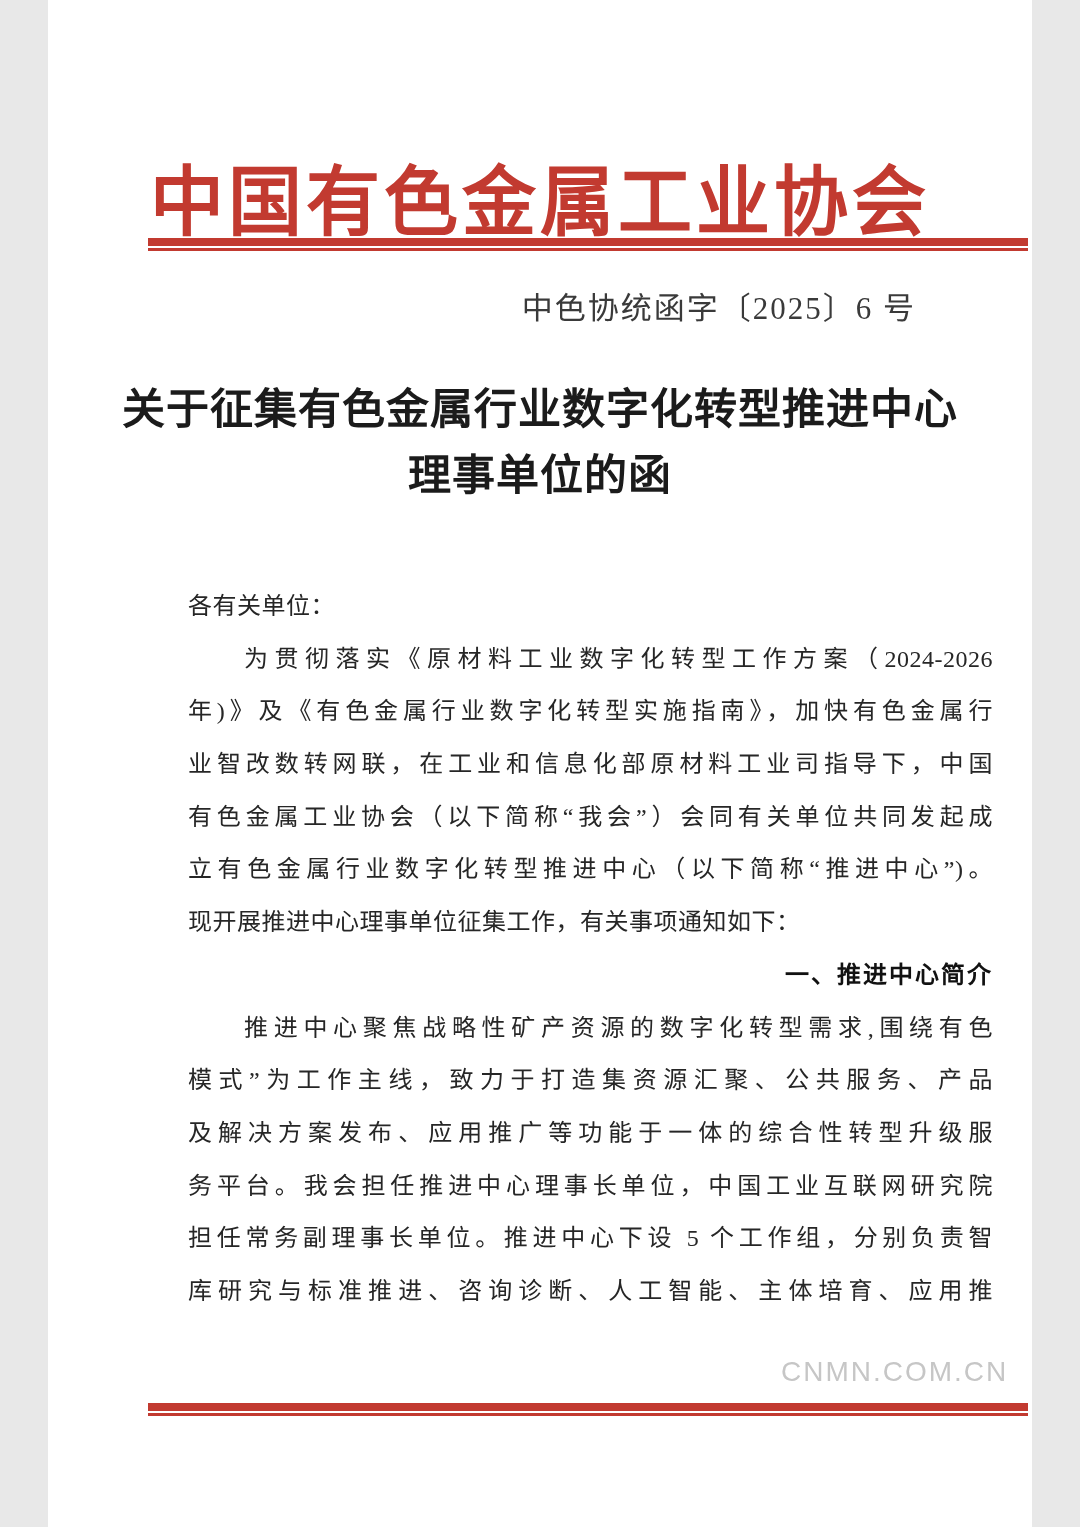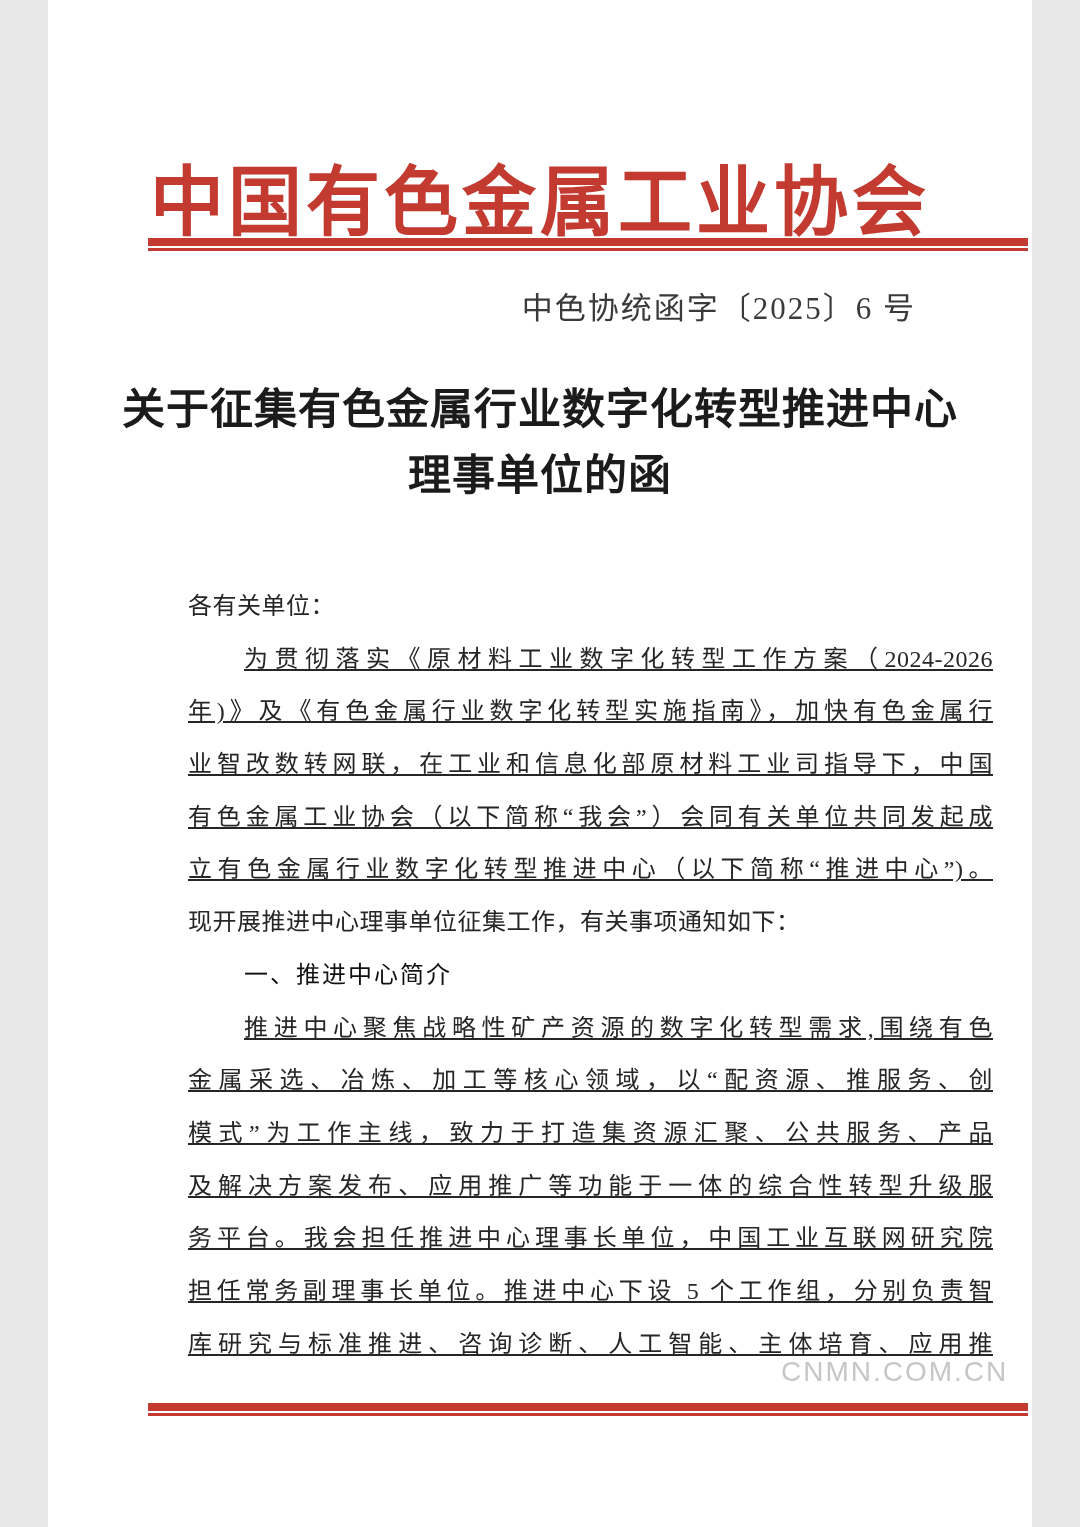--- a/index.html
+++ b/index.html
@@ -61,24 +61,23 @@
   .line{
     height:52.7px;line-height:52.7px;
     white-space:nowrap;
     letter-spacing:0.5px;
   }
   .line.j{
     white-space:normal;
     text-align:justify;
     text-align-last:justify;
     text-justify:inter-character;
-    text-decoration:underline;
   }
   .line.ind{text-indent:56px;}
-  .line.hd{font-weight:normal;color:#111111;letter-spacing:2px;}
+  .line.hd{font-weight:bold;color:#111111;letter-spacing:2px;text-align:right;}
   
   .watermark{
     position:absolute;top:1356px;left:733px;
     font-family:"Liberation Sans","DejaVu Sans",sans-serif;
     font-size:28px;
     letter-spacing:2px;
     color:var(--watermark);
   }
 </style>
 </head>
@@ -100,21 +99,20 @@
   <div class="body-text">
     <div class="line">各有关单位：</div>
     <div class="line j ind">为贯彻落实《原材料工业数字化转型工作方案（2024-2026</div>
     <div class="line j">年)》及《有色金属行业数字化转型实施指南》，加快有色金属行</div>
     <div class="line j">业智改数转网联，在工业和信息化部原材料工业司指导下，中国</div>
     <div class="line j">有色金属工业协会（以下简称“我会”）会同有关单位共同发起成</div>
     <div class="line j">立有色金属行业数字化转型推进中心（以下简称“推进中心”)。</div>
     <div class="line">现开展推进中心理事单位征集工作，有关事项通知如下：</div>
     <div class="line ind hd">一、推进中心简介</div>
     <div class="line j ind">推进中心聚焦战略性矿产资源的数字化转型需求,围绕有色</div>
-    <div class="line j">金属采选、冶炼、加工等核心领域，以“配资源、推服务、创</div>
     <div class="line j">模式”为工作主线，致力于打造集资源汇聚、公共服务、产品</div>
     <div class="line j">及解决方案发布、应用推广等功能于一体的综合性转型升级服</div>
     <div class="line j">务平台。我会担任推进中心理事长单位，中国工业互联网研究院</div>
     <div class="line j">担任常务副理事长单位。推进中心下设 5 个工作组，分别负责智</div>
     <div class="line j">库研究与标准推进、咨询诊断、人工智能、主体培育、应用推</div>
   </div>
 
   <div class="watermark">CNMN.COM.CN</div>
 
   <div class="rule rule-bottom"></div>

